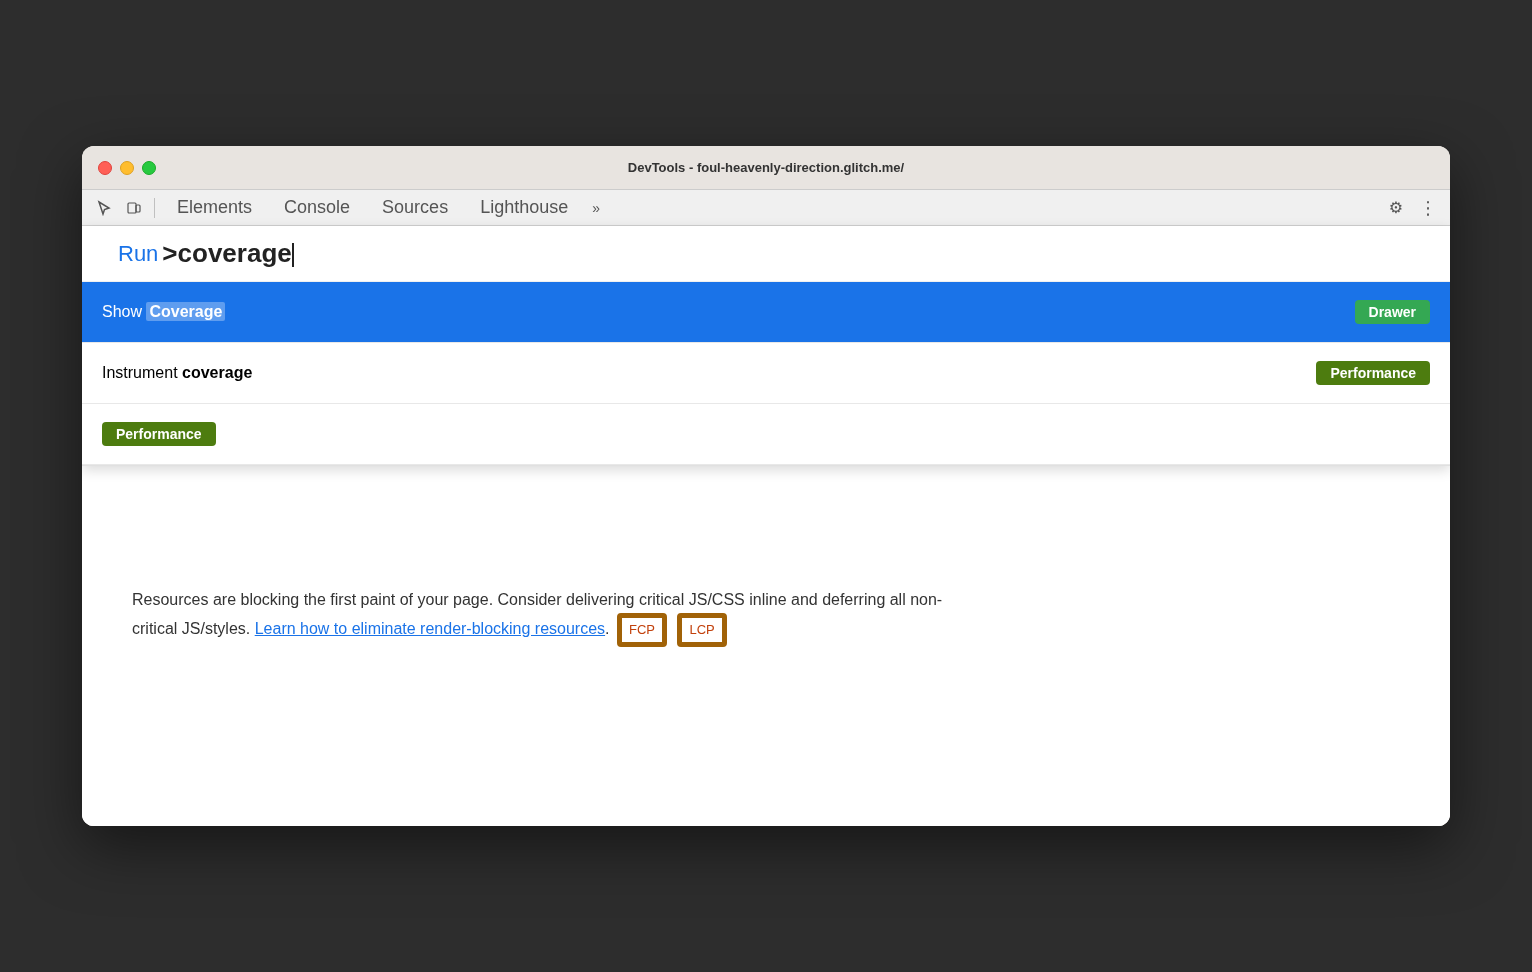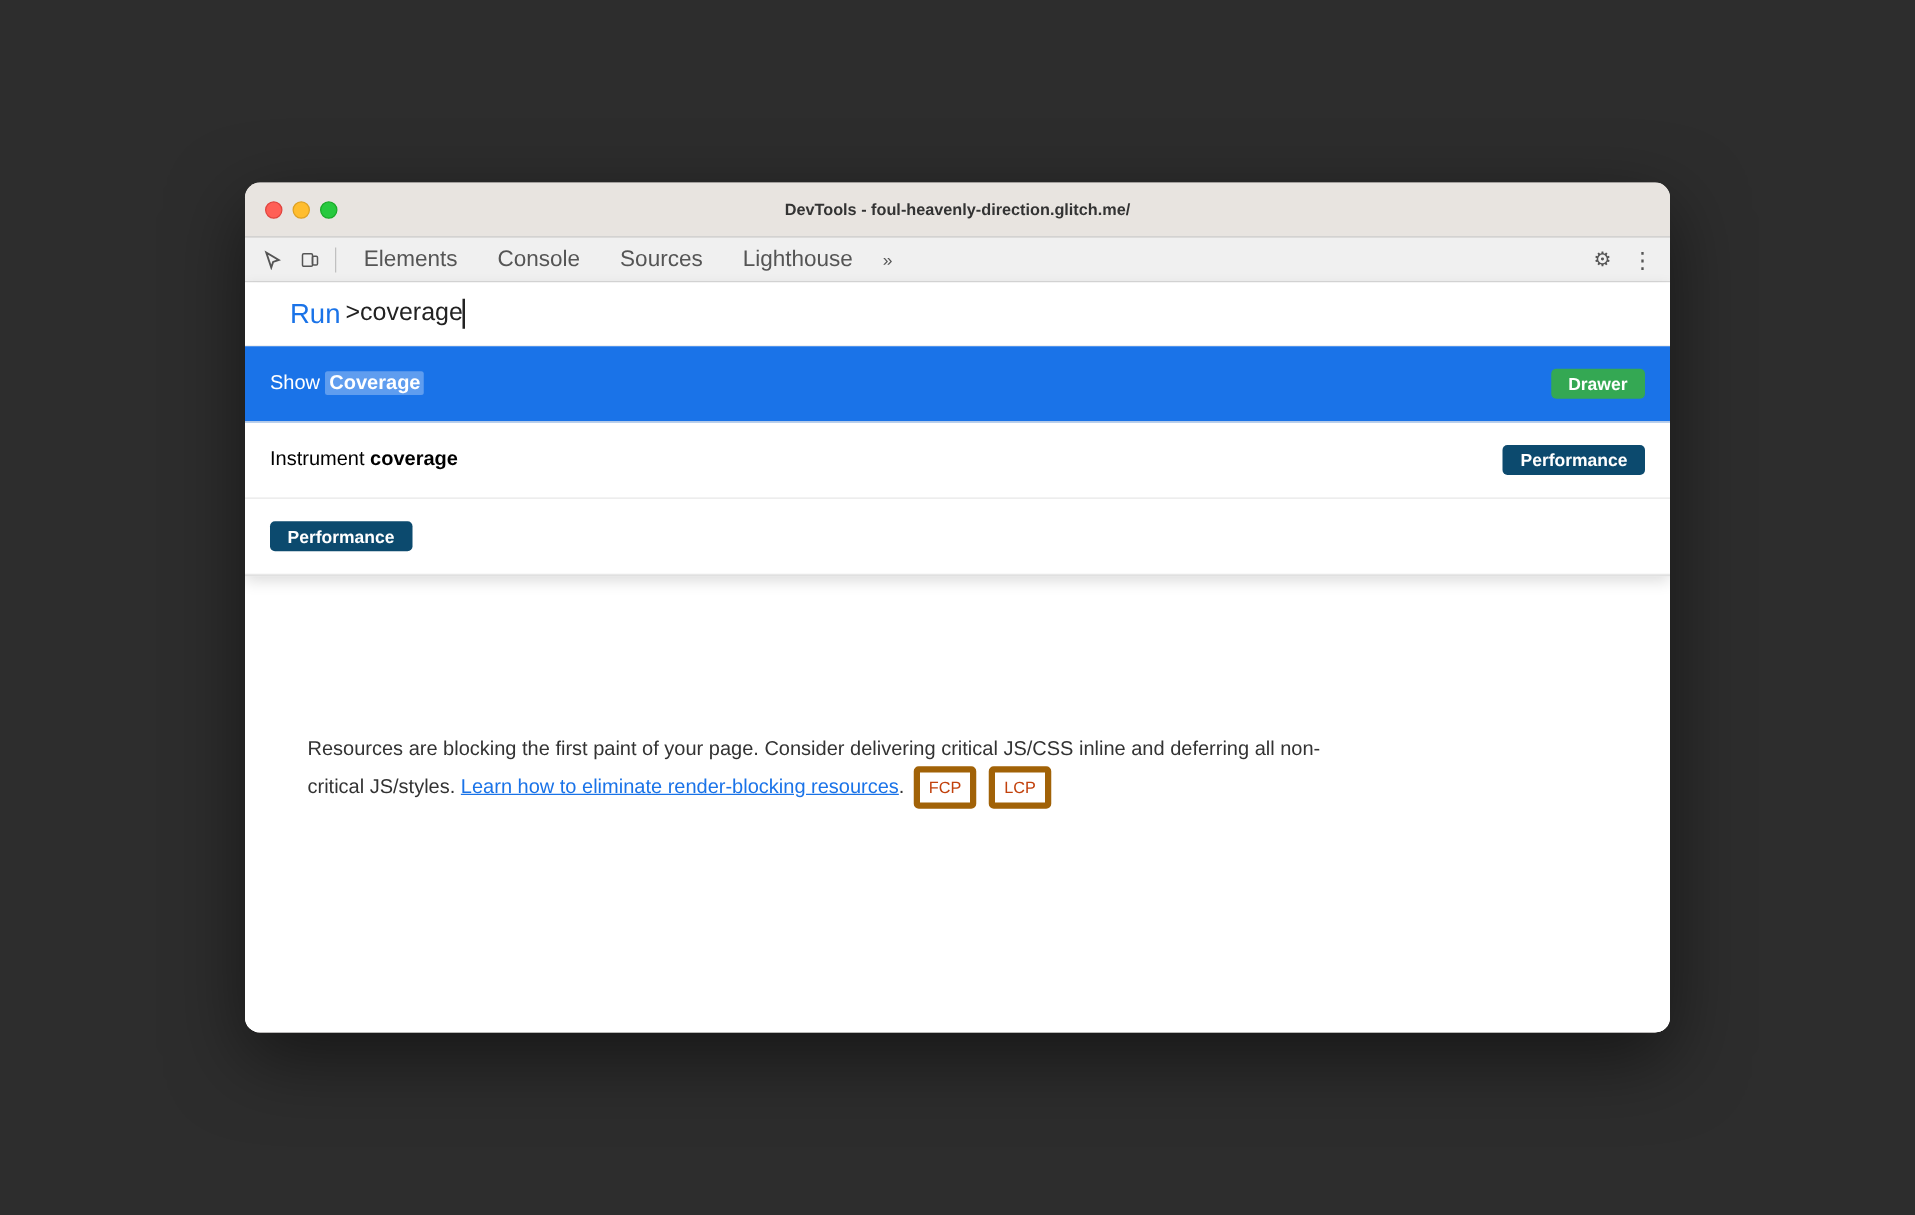--- a/index.html
+++ b/index.html
@@ -7,21 +7,21 @@
     body {
       background: #2d2d2d;
       display: flex;
       justify-content: center;
       align-items: center;
       min-height: 100vh;
       font-family: -apple-system, BlinkMacSystemFont, 'Segoe UI', sans-serif;
     }
 
     .window {
-      width: 1140px;
+      width: 1368px;
       background: #f0ece8;
       border-radius: 12px;
       box-shadow: 0 20px 60px rgba(0,0,0,0.5);
       overflow: hidden;
     }
 
     .title-bar {
       background: #e8e4e0;
       padding: 14px 16px;
       display: flex;
@@ -156,23 +156,23 @@
     }
 
     .command-run {
       color: #1a73e8;
       font-size: 22px;
       font-weight: 400;
       margin-right: 4px;
     }
 
     .command-input-text {
-      font-size: 20px;
+      font-size: 26px;
       color: #222;
-      font-weight: 400;
+      font-weight: 700;
       text-align: center;
     }
 
     .command-cursor {
       display: inline-block;
       width: 2px;
       height: 24px;
       background: #222;
       vertical-align: middle;
       animation: blink 1s step-end infinite;
@@ -225,21 +225,21 @@
       font-size: 14px;
       font-weight: 600;
       color: white;
     }
 
     .tag-drawer {
       background: #34a853;
     }
 
     .tag-performance {
-      background: #0c4a6e;
+      background: #4d7c0f;
     }
 
     
     .body-content {
       padding: 60px 30px 30px 30px;
       margin-top: 280px;
     }
 
     .description-text {
       font-size: 16px;

